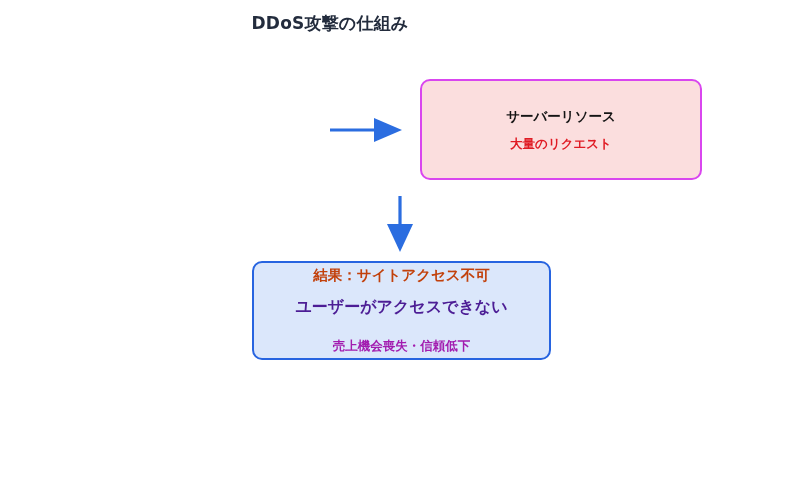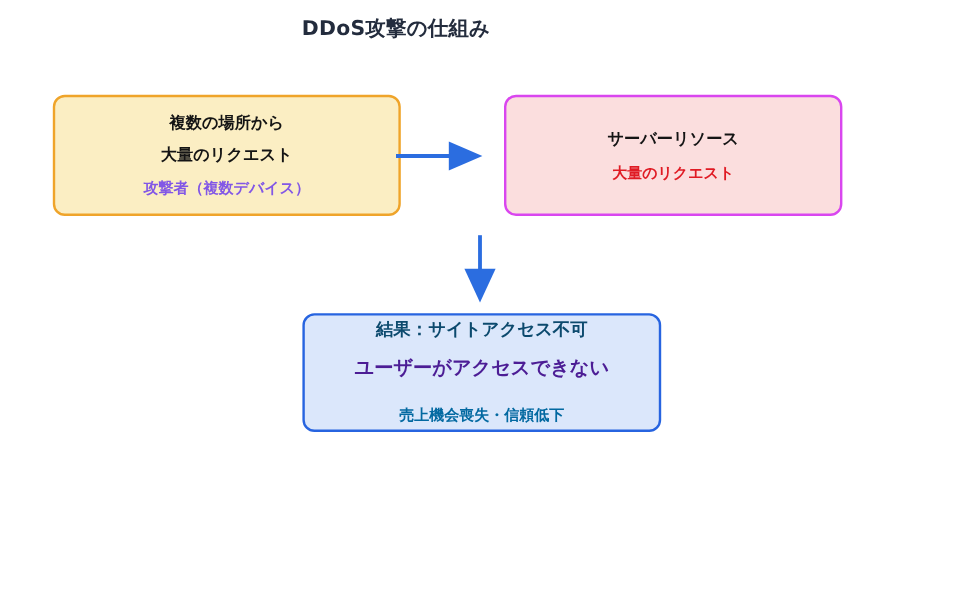--- a/index.html
+++ b/index.html
@@ -102,34 +102,34 @@
     left: 252px;
     top: 261px;
     width: 299px;
     height: 99px;
     background: #dbe7fb;
     border: 2px solid #2764e0;
   }
   #node-result .line-title {
     font-size: 14.5px;
     font-weight: bold;
-    color: #0c4a6e;
+    color: #c2410c;
     line-height: 24px;
     margin-bottom: 8px;
   }
   #node-result .line-main {
     font-size: 16px;
     font-weight: bold;
     color: #4c1d95;
     line-height: 24px;
   }
   #node-result .line-sub {
     font-size: 12.5px;
     font-weight: bold;
-    color: #0369a1;
+    color: #a21caf;
     line-height: 24px;
     margin-top: 15px;
   }
 
   
   .arrow-svg {
     position: absolute;
     overflow: visible;
   }
   #arrow-attacker-server {
@@ -145,25 +145,20 @@
     height: 60px;
   }
 </style>
 </head>
 <body>
 
 <div id="canvas">
 
   <div class="diagram-title">DDoS攻撃の仕組み</div>
 
-  <div class="node" id="node-attacker">
-    <div class="line line-main">複数の場所から</div>
-    <div class="line line-main">大量のリクエスト</div>
-    <div class="line line-sub">攻撃者（複数デバイス）</div>
-  </div>
 
   <div class="node" id="node-server">
     <div class="line line-main">サーバーリソース</div>
     <div class="line line-sub">大量のリクエスト</div>
   </div>
 
   <div class="node" id="node-result">
     <div class="line line-title">結果：サイトアクセス不可</div>
     <div class="line line-main">ユーザーがアクセスできない</div>
     <div class="line line-sub">売上機会喪失・信頼低下</div>

